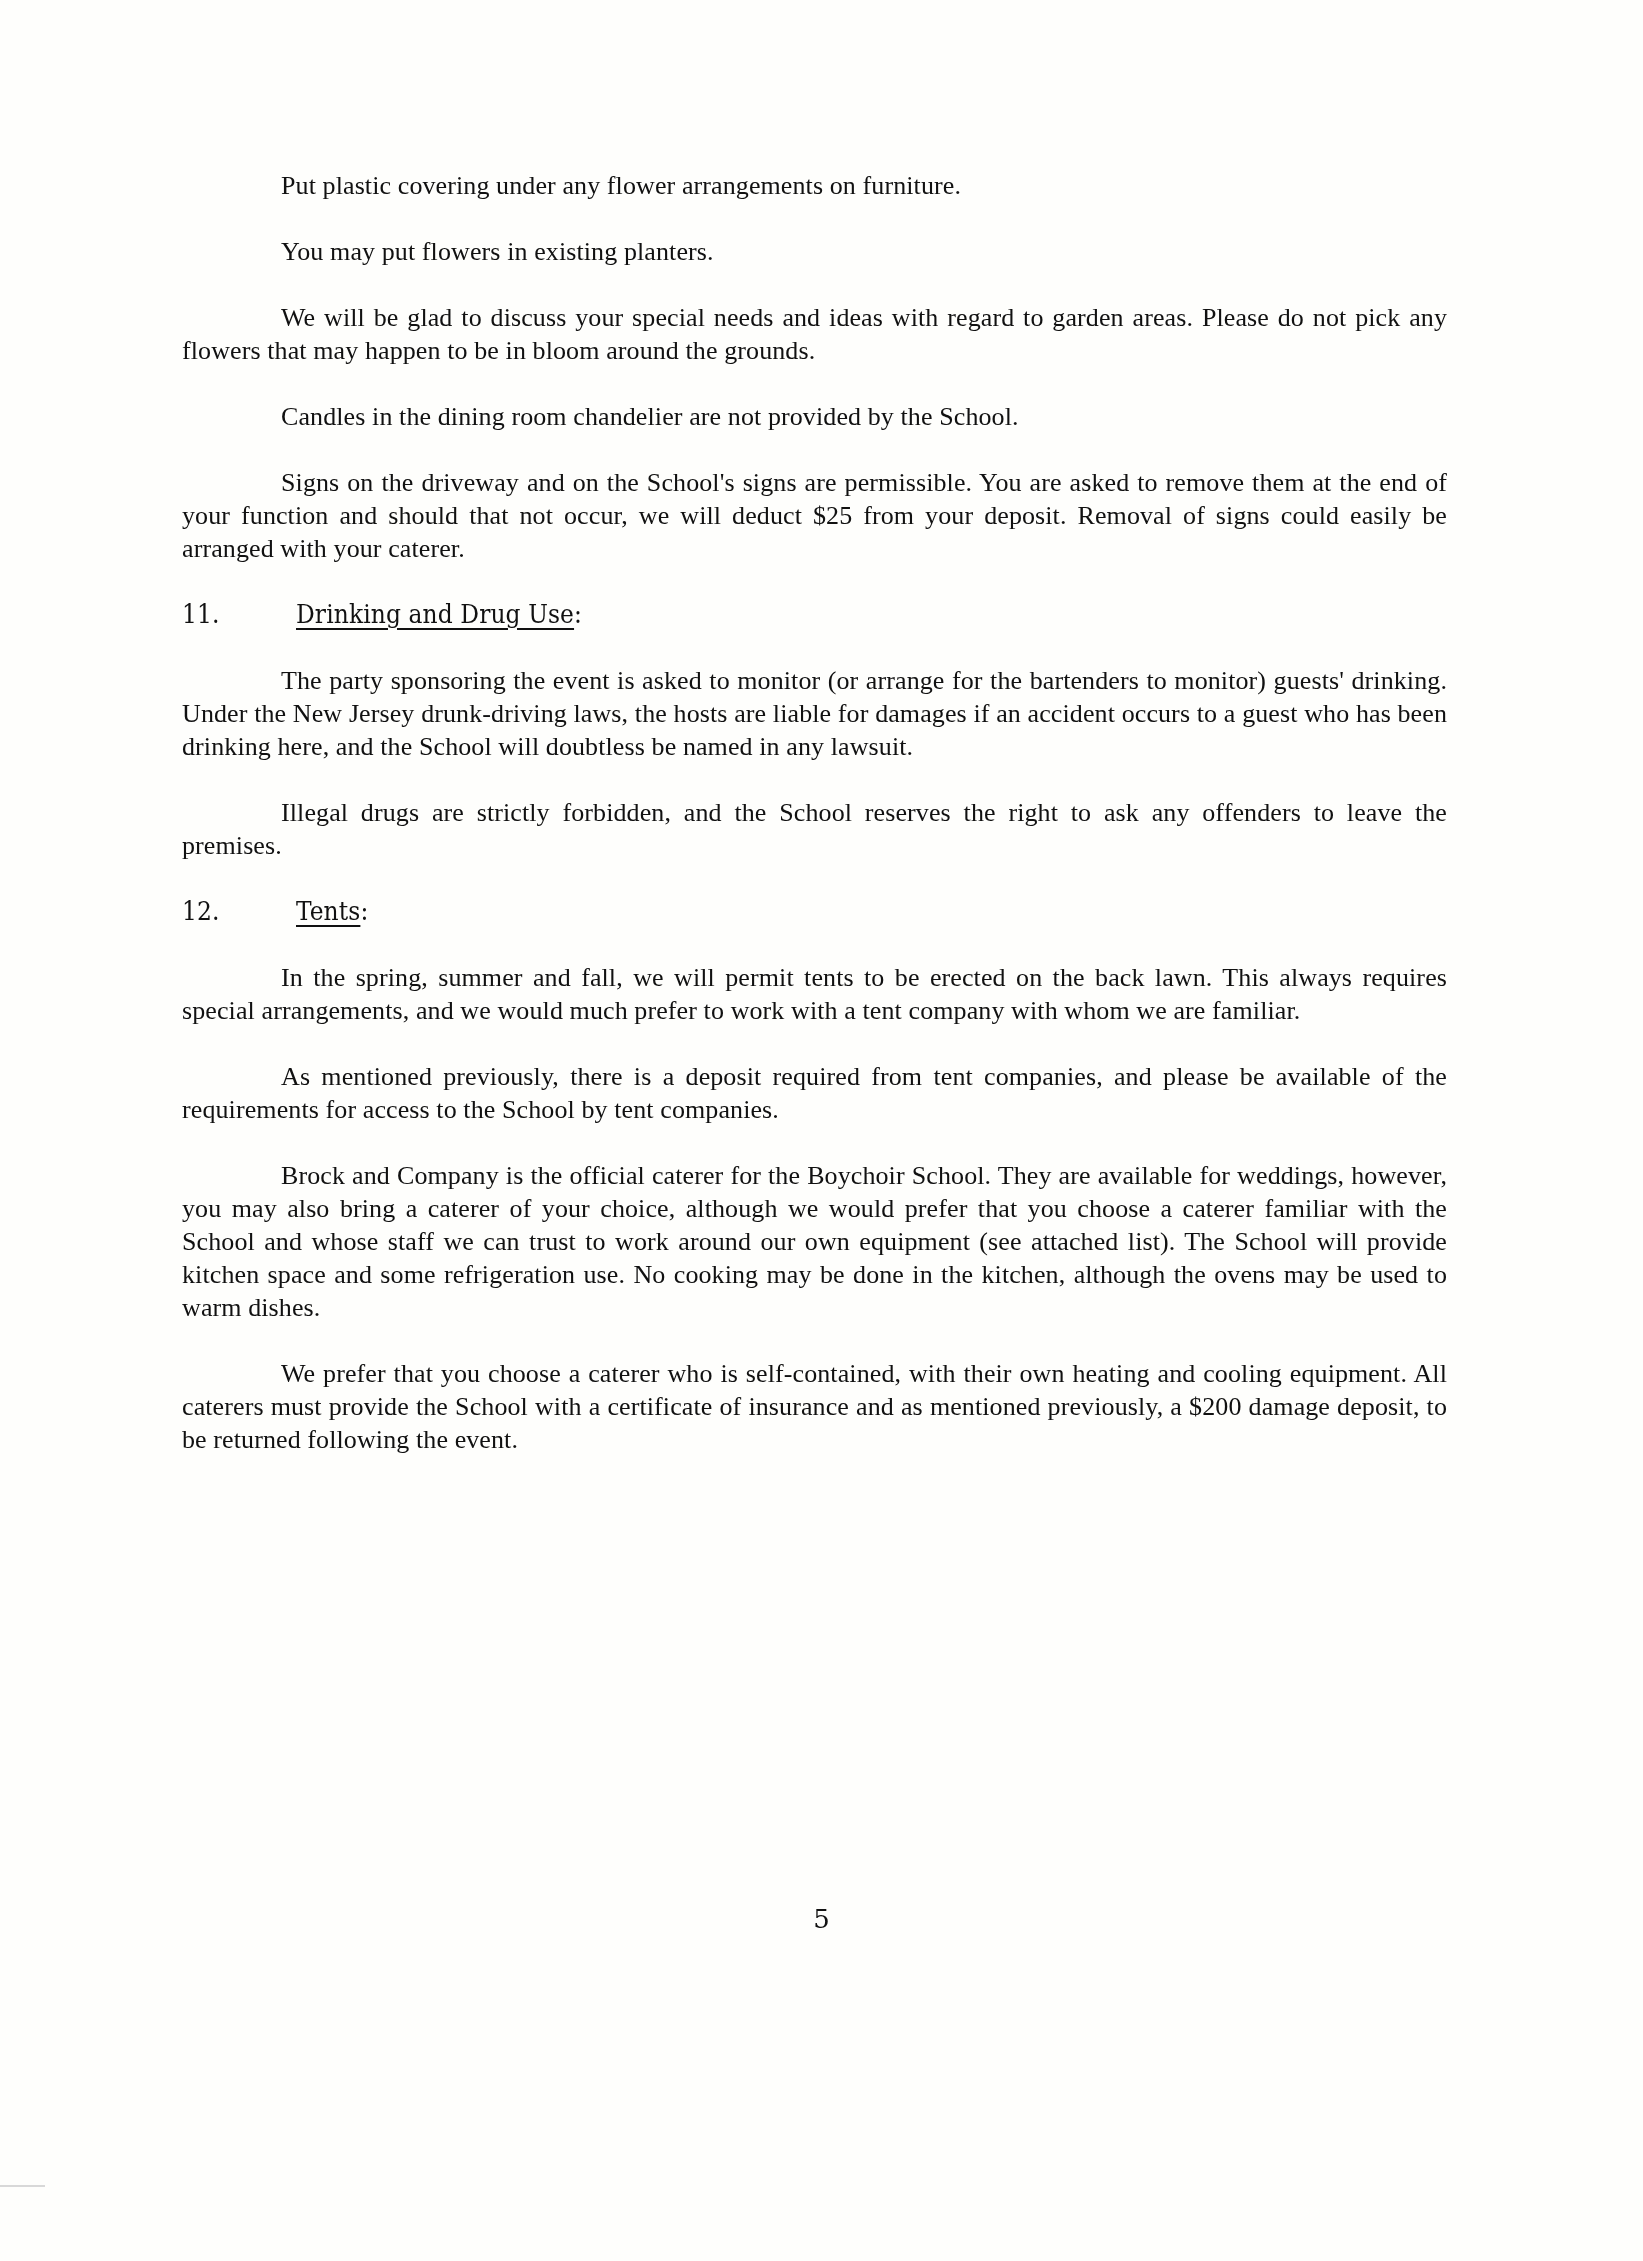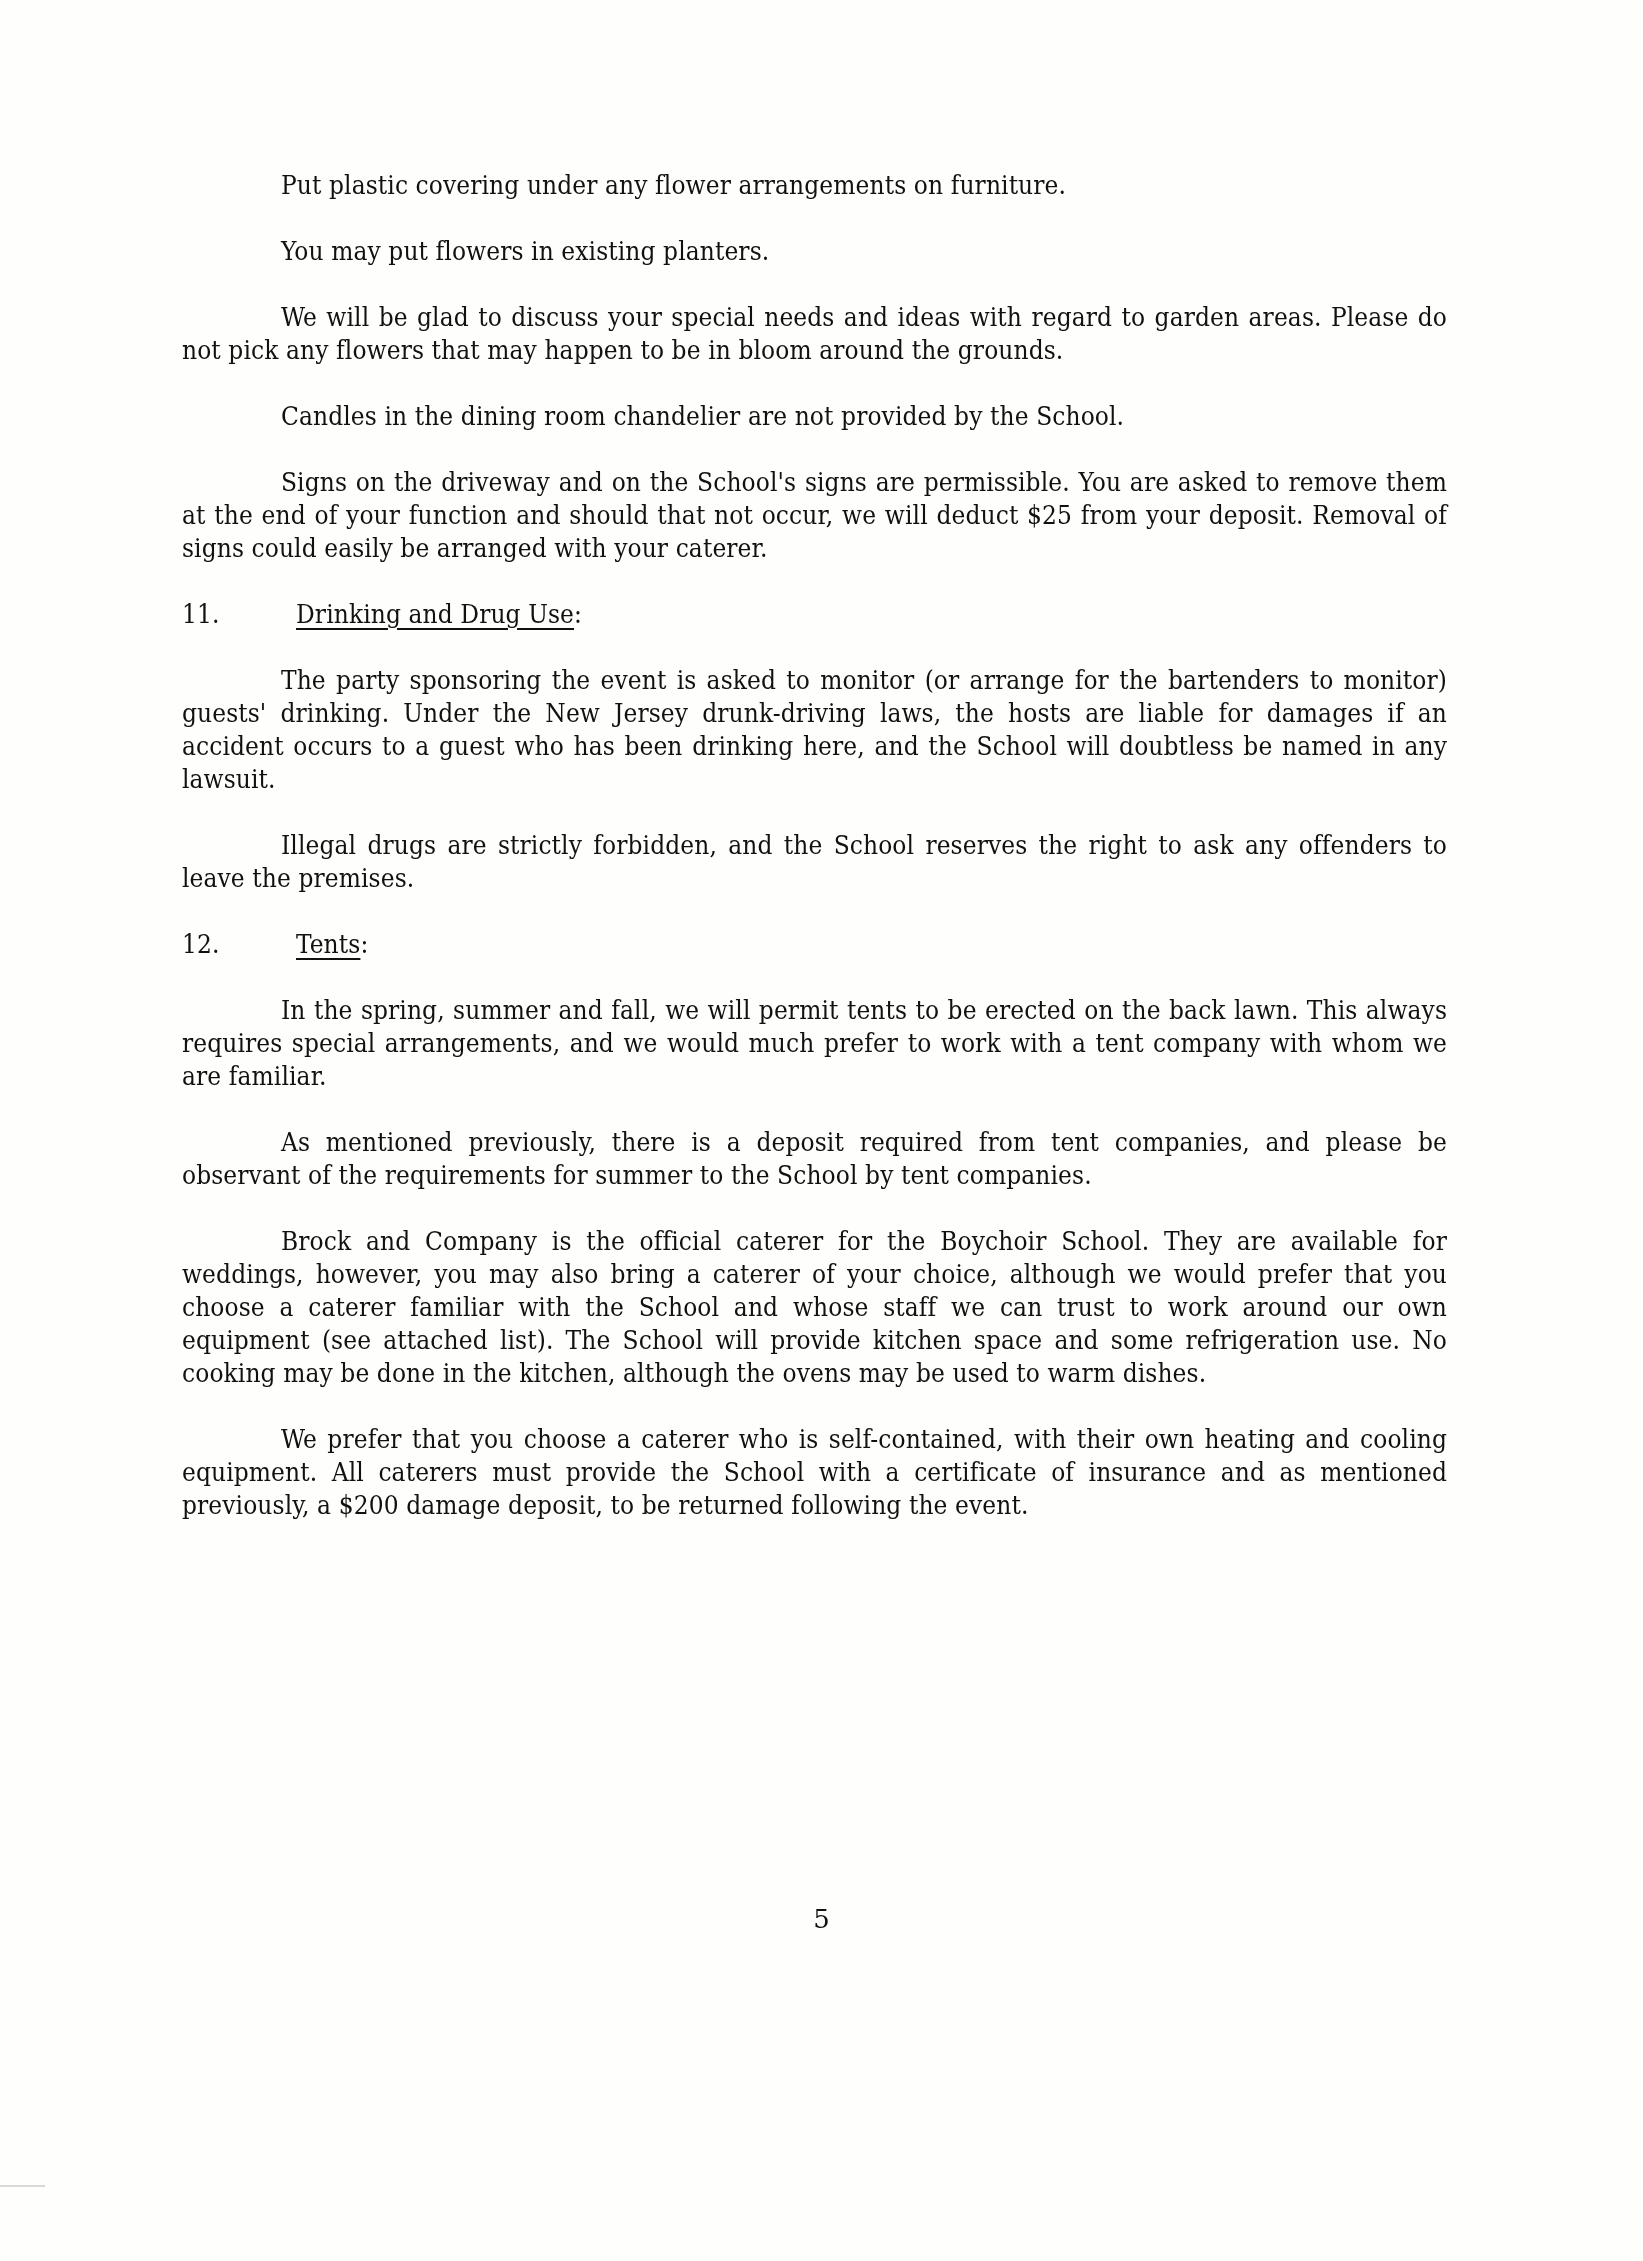--- a/index.html
+++ b/index.html
@@ -8,21 +8,21 @@
     position: absolute; left: 0; top: 0; width: 1643px; height: 2261px;
     background: #fefefc;
   }
   .content {
     position: absolute; left: 182px; top: 169px; width: 1276px;
     font-family: "DejaVu Serif", "Liberation Serif", serif;
     font-size: 26px; line-height: 33px; color: #111111;
     font-stretch: condensed;
     letter-spacing: 0.1px;
   }
-  .para { margin: 0 11px 33px 0; text-align: justify; text-indent: 99px; }
+  .para { margin: 0 11px 33px 0; text-align: justify; text-indent: 99px; font-family: Liberation Serif, serif; }
   .para.single { text-align: left; }
   .heading { margin: 0 0 33px 0; display: flex; gap: 15px; }
   .heading .num { width: 99px; flex: none; }
   .heading .title { text-decoration: underline; text-decoration-thickness: 1.9px; text-underline-offset: 5.2px; }
   .heading .colon { }
   .underlined { text-decoration: underline; text-decoration-thickness: 1.9px; text-underline-offset: 5.2px; }
   .page-number {
     position: absolute; left: 0; width: 1643px; top: 1904px; text-align: center;
     font-family: "DejaVu Serif", "Liberation Serif", serif; font-size: 26px; color: #111;
   }
@@ -46,21 +46,21 @@
       <span><span class="title">Drinking and Drug Use</span><span class="colon">:</span></span>
     </div>
     <p class="para">The party sponsoring the event is asked to monitor (or arrange for the bartenders to monitor) guests' drinking.  Under the New Jersey drunk-driving laws, the hosts are liable for damages if an accident occurs to a guest who has been drinking here, and the School will doubtless be named in any lawsuit.</p>
     <p class="para">Illegal drugs are strictly forbidden, and the School reserves the right to ask any offenders to leave the premises.</p>
 
     <div class="heading">
       <span class="num">12.</span>
       <span><span class="title">Tents</span><span class="colon">:</span></span>
     </div>
     <p class="para">In the spring, summer and fall, we will permit tents to be erected on the back lawn.  This always requires special arrangements, and we would much prefer to work with a tent company with whom we are familiar.</p>
-    <p class="para">As mentioned previously, there is a deposit required from tent companies, and please be observant of the requirements for summer to the School by tent companies.</p>
+    <p class="para">As mentioned previously, there is a deposit required from tent companies, and please be available of the requirements for access to the School by tent companies.</p>
 
     <p class="para">Brock and Company is the official caterer for the Boychoir School.  They are available for weddings, however, you may also bring a caterer of your choice, although we would prefer that you choose a caterer familiar with the School and whose staff we can trust to work around our own equipment (see attached list).  The School will provide kitchen space and some refrigeration use.  No cooking may be done in the kitchen, although the ovens may be used to warm dishes.</p>
     <p class="para">We prefer that you choose a caterer who is self-contained, with their own heating and cooling equipment.  All caterers must provide the School with a certificate of insurance and as mentioned previously, a $200 damage deposit, to be returned following the event.</p>
   </div>
 
   <div class="page-number">5</div>
 </div>
 
 
 </body></html>

